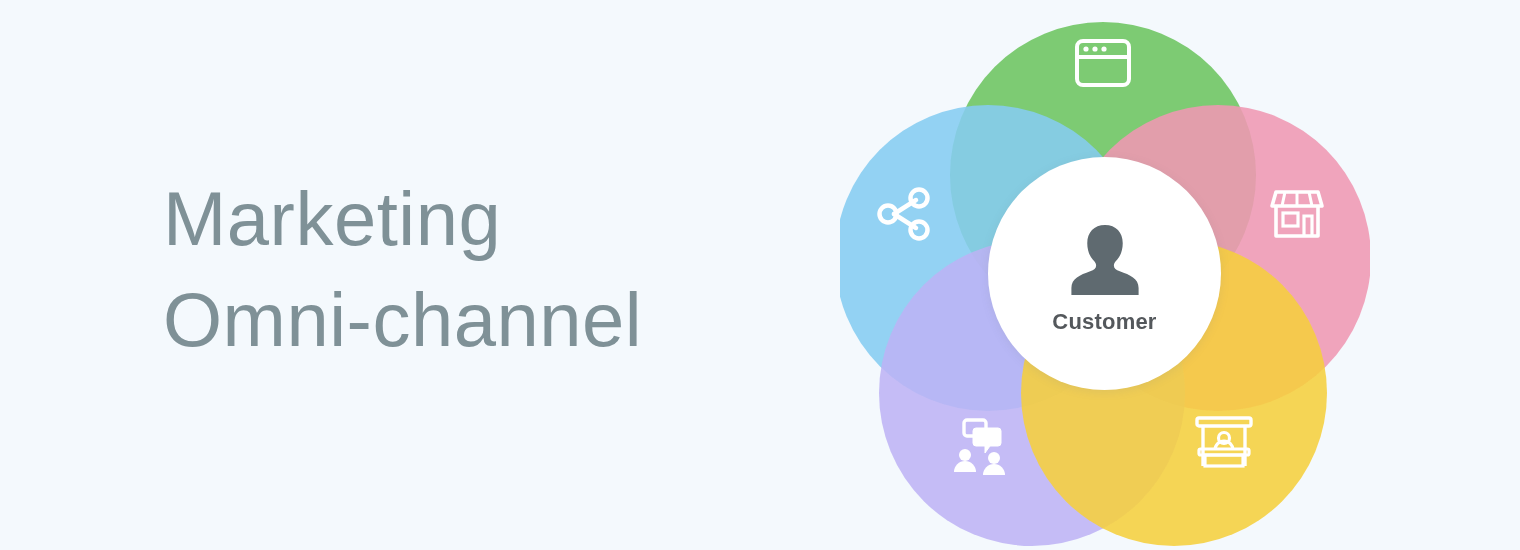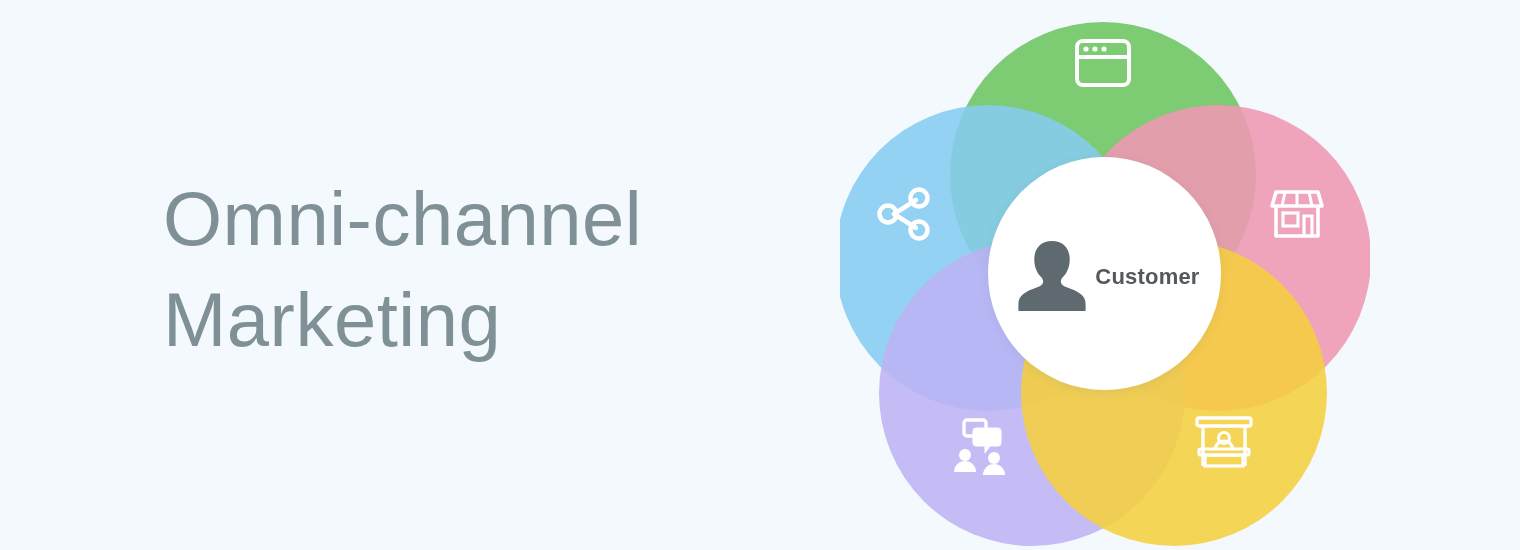--- a/index.html
+++ b/index.html
@@ -76,20 +76,21 @@
   .hub {
     position: absolute;
     left: 148px;
     top: 157px;
     width: 233px;
     height: 233px;
     border-radius: 50%;
     background: #ffffff;
     box-shadow: 0 2px 10px rgba(120,130,140,0.14);
     display: flex;
+    flex-direction: column;
     align-items: center;
     justify-content: center;
   }
 
   .hub-avatar {
     width: 86px;
     height: 86px;
     display: block;
     margin-top: 4px;
   }
@@ -101,22 +102,22 @@
     color: #54585c;
     letter-spacing: 0.2px;
   }
 </style>
 </head>
 <body>
 
 <div class="banner">
 
   <div class="headline">
+    <span class="headline-line">Marketing</span>
     <span class="headline-line">Omni-channel</span>
-    <span class="headline-line">Marketing</span>
   </div>
 
   <div class="venn">
 
     <svg class="venn-svg" viewBox="0 0 530 550" xmlns="http://www.w3.org/2000/svg">
       <g opacity="0.85">
         <circle cx="263" cy="175" r="153" fill="#69c45c"></circle>
         <circle cx="148" cy="258" r="153" fill="#73c5ef" opacity="0.88"></circle>
         <circle cx="378" cy="258" r="153" fill="#ef88a6" opacity="0.88"></circle>
         <circle cx="192" cy="393" r="153" fill="#b5a6f3" opacity="0.86"></circle>

